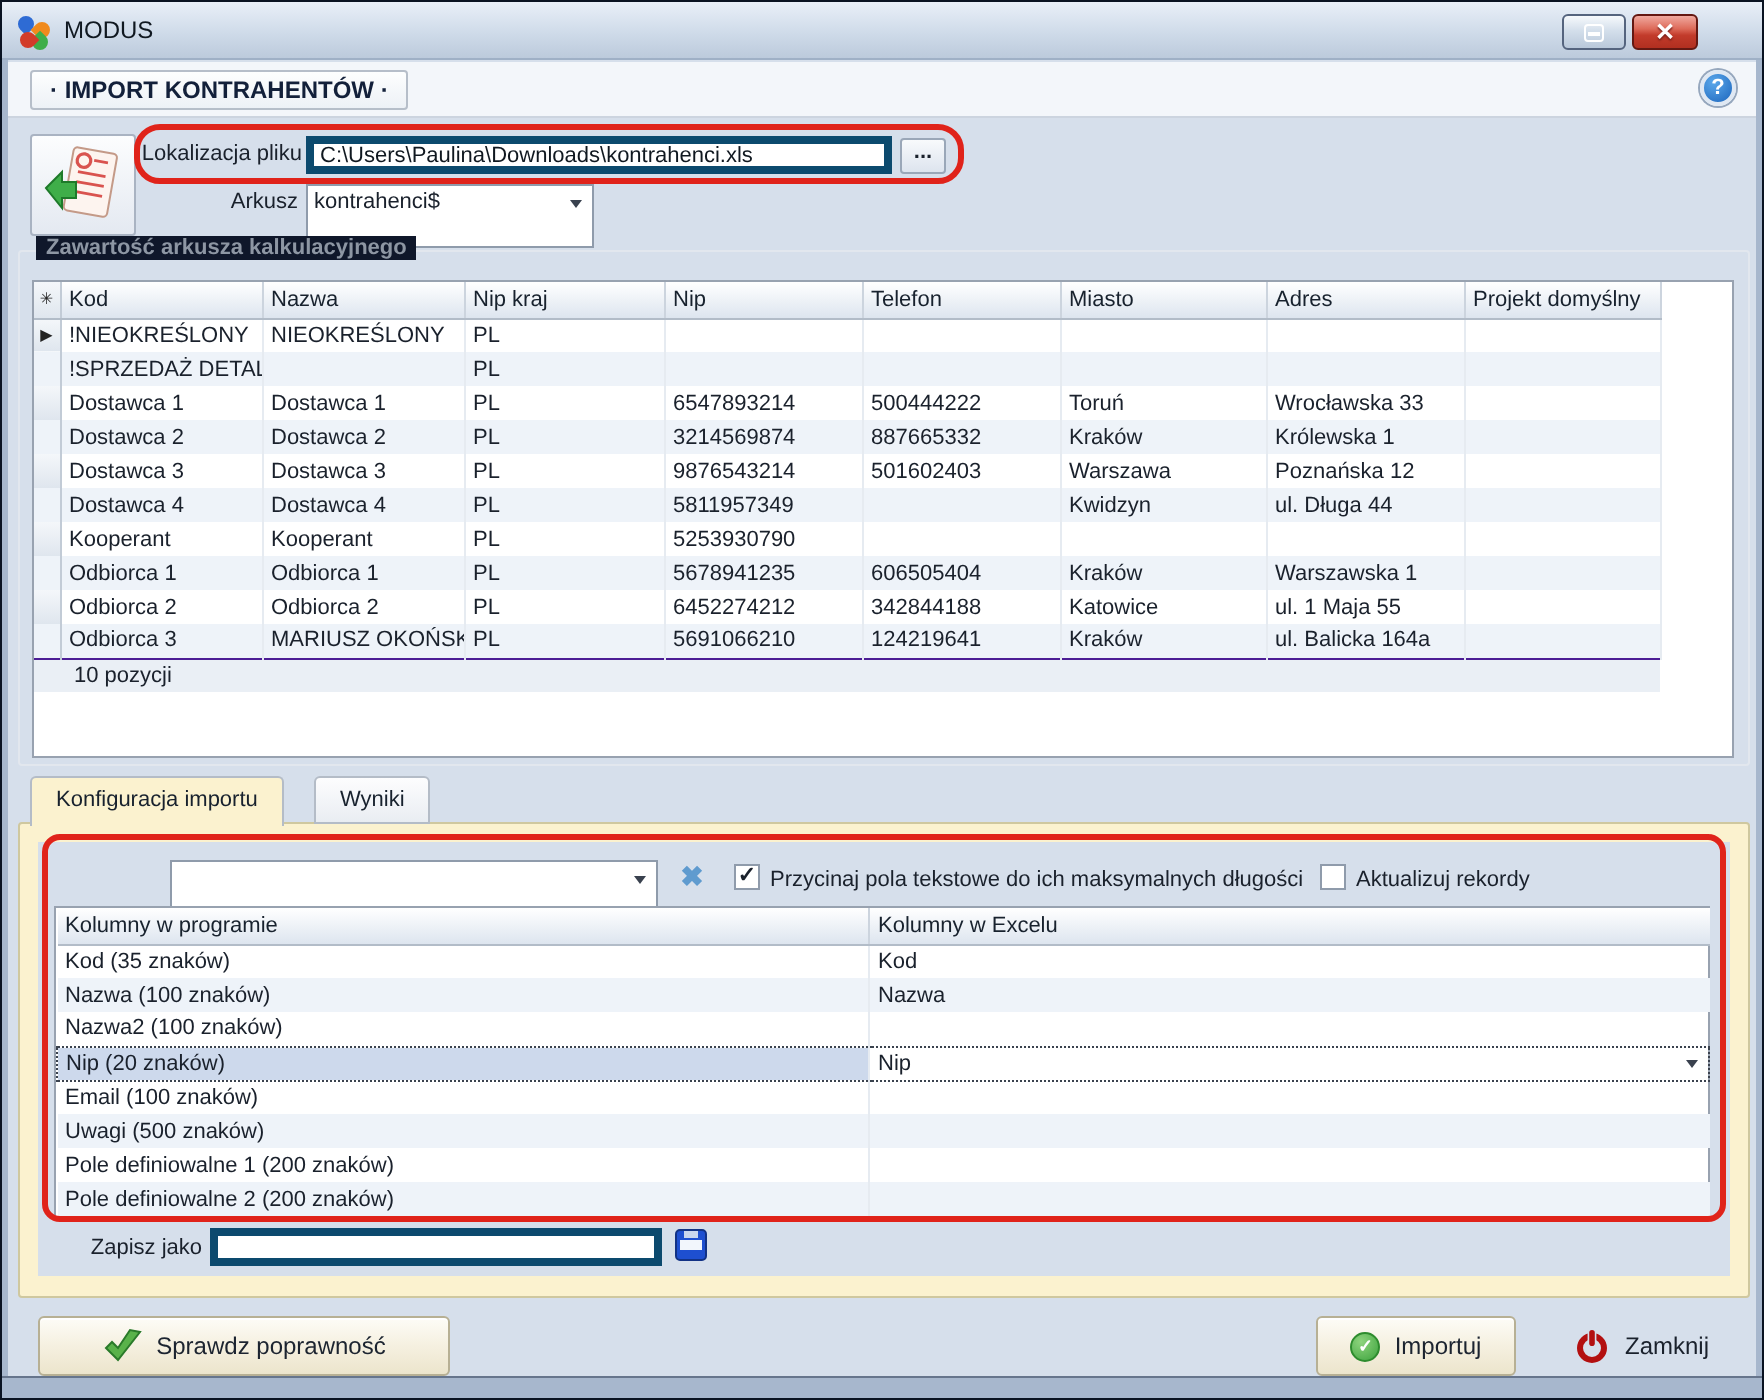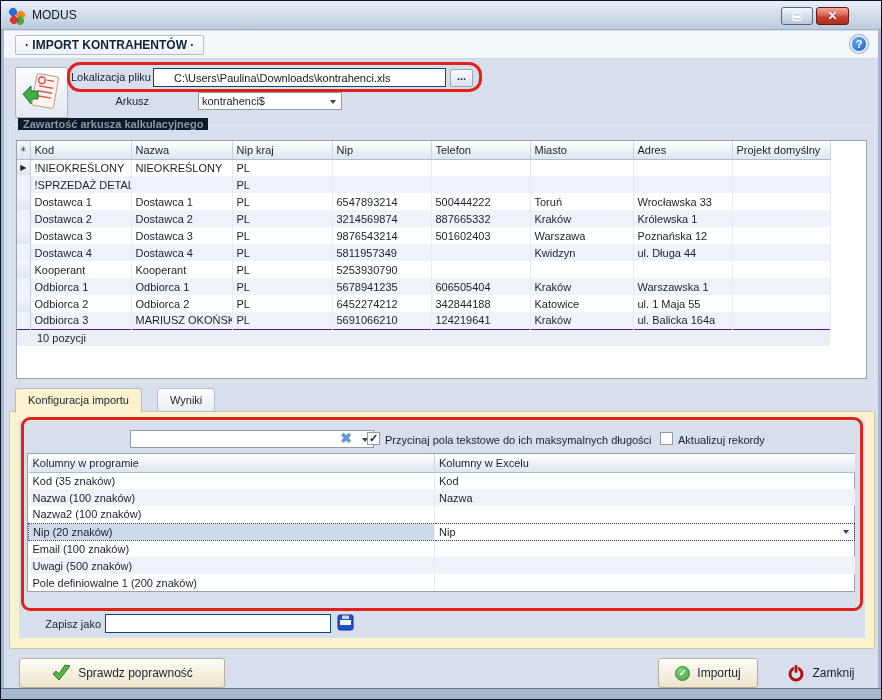--- a/index.html
+++ b/index.html
@@ -48,27 +48,27 @@
                color:#fff; font-weight:bold; font-size:11px; text-align:center; line-height:14px; }
 
   
   .import-icon-btn { position:absolute; left:14px; top:66px; width:53px; height:51px;
                      border:1px solid #a9b3c2; border-radius:2px;
                      background:linear-gradient(#fcfdfe,#e4e9f1);
                      display:flex; align-items:center; justify-content:center; }
   .field-label { position:absolute; text-align:right; color:#1a212c; }
   .lbl-loc { left:60px; top:70px; width:90px; }
   .lbl-sheet { left:60px; top:94px; width:88px; }
-  .text-input { position:absolute; height:19px; border:1px solid #0c4a6e; background:#fff;
-                font-family:"Liberation Sans",sans-serif; font-size:11px; padding:1px 20px; color:#101820; }
+  .text-input { position:absolute; height:19px; border:4px solid #0c4a6e; background:#fff;
+                font-family:"Liberation Sans",sans-serif; font-size:11px; padding:1px 3px; color:#101820; }
   .loc-input { left:152px; top:67px; width:293px; }
   .browse-btn { position:absolute; left:449px; top:68px; width:23px; height:18px;
                 border:1px solid #9aa7b8; border-radius:2px; text-align:center; line-height:12px;
                 font-weight:bold; background:linear-gradient(#f8fafc,#dde4ee); }
-  .combo { position:absolute; height:18px; border:1px solid #8f9bab; background:#fff; padding:2px 16px 0 3px; overflow:hidden; white-space:nowrap;margin-left:45px; }
+  .combo { position:absolute; height:32px; border:1px solid #8f9bab; background:#fff; padding:2px 16px 0 3px; overflow:hidden; white-space:nowrap; }
   .sheet-combo { left:152px; top:91px; width:144px; }
   .combo .arrow, .cell-arrow { position:absolute; right:5px; top:7px; width:0; height:0;
                  border-left:3.5px solid transparent; border-right:3.5px solid transparent;
                  border-top:4px solid #39414e; }
 
   .annotation { position:absolute; border:3px solid #e0231a; border-radius:13px;
                 pointer-events:none; z-index:30; }
   .annot-1 { left:66px; top:61px; width:415px; height:30px; }
   .annot-2 { left:20px; top:416px; width:842px; height:194px; border-radius:9px; }
 
@@ -388,20 +388,24 @@
             <td class="c2"></td>
           </tr>
           <tr class="alt">
             <td class="c1">Uwagi (500 znaków)</td>
             <td class="c2"></td>
           </tr>
           <tr>
             <td class="c1">Pole definiowalne 1 (200 znaków)</td>
             <td class="c2"></td>
           </tr>
+          <tr class="alt">
+            <td class="c1">Pole definiowalne 2 (200 znaków)</td>
+            <td class="c2"></td>
+          </tr>
         </tbody>
     </table>
   </div>
 
   <span class="field-label lbl-save">Zapisz jako</span>
   <input class="text-input save-input" value="" style="">
   <div class="save-btn">
     <svg width="17" height="17" viewBox="0 0 17 17">
       <rect x="1" y="1" width="15" height="15" rx="2" fill="#1e4fd0" stroke="#123285"></rect>
       <rect x="3" y="6" width="11" height="5" fill="#f2f6fc"></rect>

